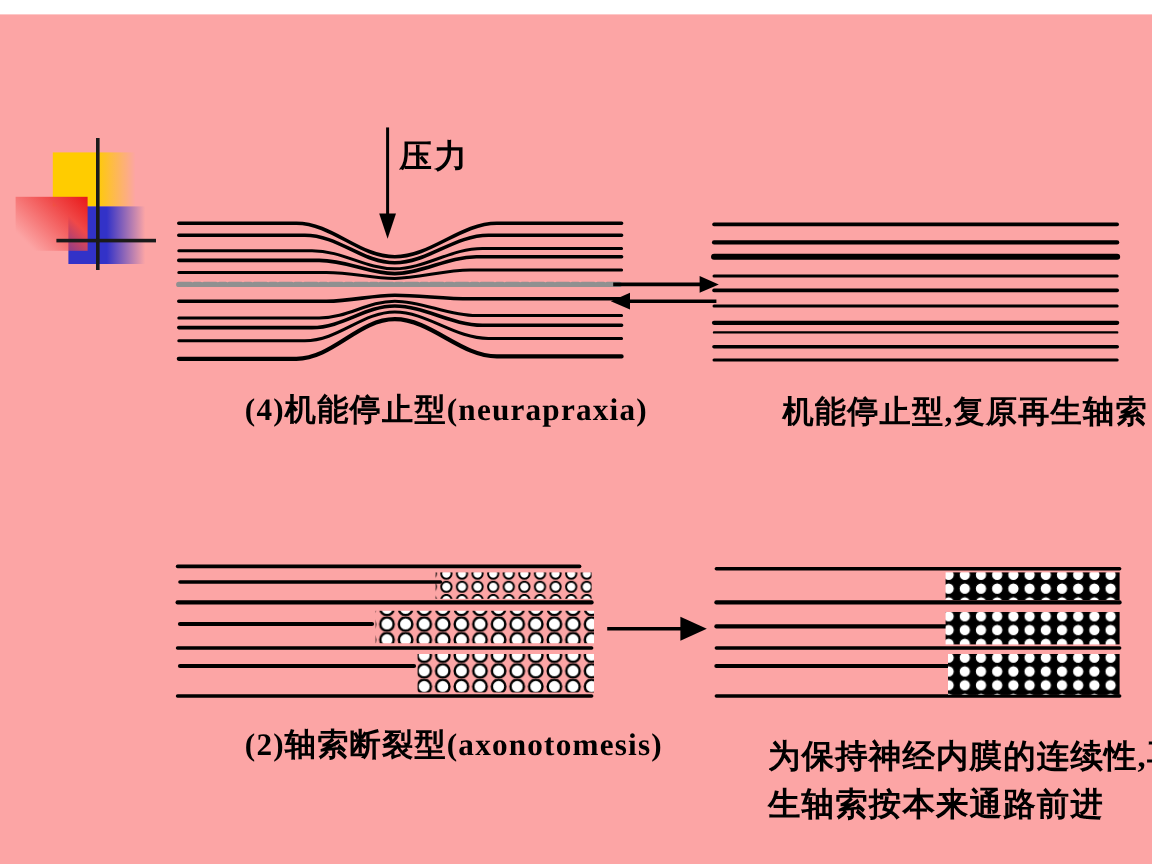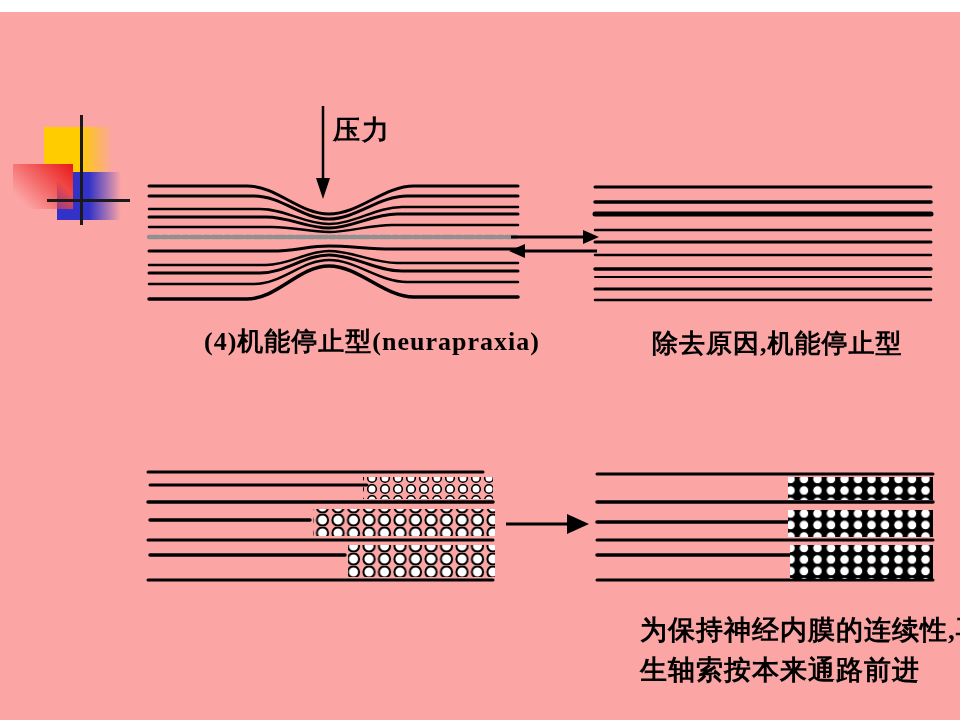--- a/index.html
+++ b/index.html
@@ -70,21 +70,21 @@
     <line x1="3" y1="50" x2="339" y2="50" stroke-width="2.5"></line>
     <line x1="3" y1="62" x2="339" y2="62" stroke-width="3"></line>
     <line x1="3" y1="75" x2="339" y2="75" stroke-width="2.5"></line>
     <line x1="3" y1="89" x2="339" y2="89" stroke-width="3.5"></line>
     <line x1="3" y1="97" x2="339" y2="97" stroke-width="2"></line>
     <line x1="3" y1="109" x2="339" y2="109" stroke-width="3"></line>
     <line x1="3" y1="120" x2="339" y2="120" stroke-width="2.5"></line>
   </svg>
 
   <div class="abs caption" style="left:204px;top:312px">(4)机能停止型(neurapraxia)</div>
-  <div class="abs caption" style="left:652px;top:314px">除去原因,机能停止型</div>
+  <div class="abs caption" style="left:652px;top:314px">机能停止型,复原再生轴索</div>
 
   <svg class="abs" style="left:145px;top:450px" width="355" height="125" viewBox="0 0 355 125">
     <defs>
       <pattern id="ps" width="13" height="11" patternUnits="userSpaceOnUse">
         <circle cx="6" cy="5" r="4.3" fill="#fff" stroke="#000" stroke-width="1.6"></circle>
       </pattern>
       <pattern id="pm" width="15.5" height="13" patternUnits="userSpaceOnUse">
         <circle cx="7" cy="6" r="5.6" fill="#fff" stroke="#000" stroke-width="2"></circle>
       </pattern>
     </defs>
@@ -120,18 +120,19 @@
       <line x1="2" y1="60" x2="193" y2="60" stroke-width="3.5"></line>
       <line x1="2" y1="78" x2="338" y2="78" stroke-width="3"></line>
       <line x1="2" y1="93" x2="195" y2="93" stroke-width="3.5"></line>
       <line x1="2" y1="118" x2="338" y2="118" stroke-width="3"></line>
     </g>
     <rect x="193" y="15" width="145" height="23" fill="url(#pd)"></rect>
     <rect x="193" y="48" width="145" height="27" fill="url(#pd)"></rect>
     <rect x="195" y="83" width="143" height="34" fill="url(#pd)"></rect>
   </svg>
 
+  <div class="abs caption" style="left:204px;top:591px">(2)轴索断裂型(axonotomesis)</div>
   <div class="abs caption caption2" style="left:640px;top:598px">
     <div>为保持神经内膜的连续性,再</div>
     <div>生轴索按本来通路前进</div>
   </div>
 
 </div>
 
 </body></html>

